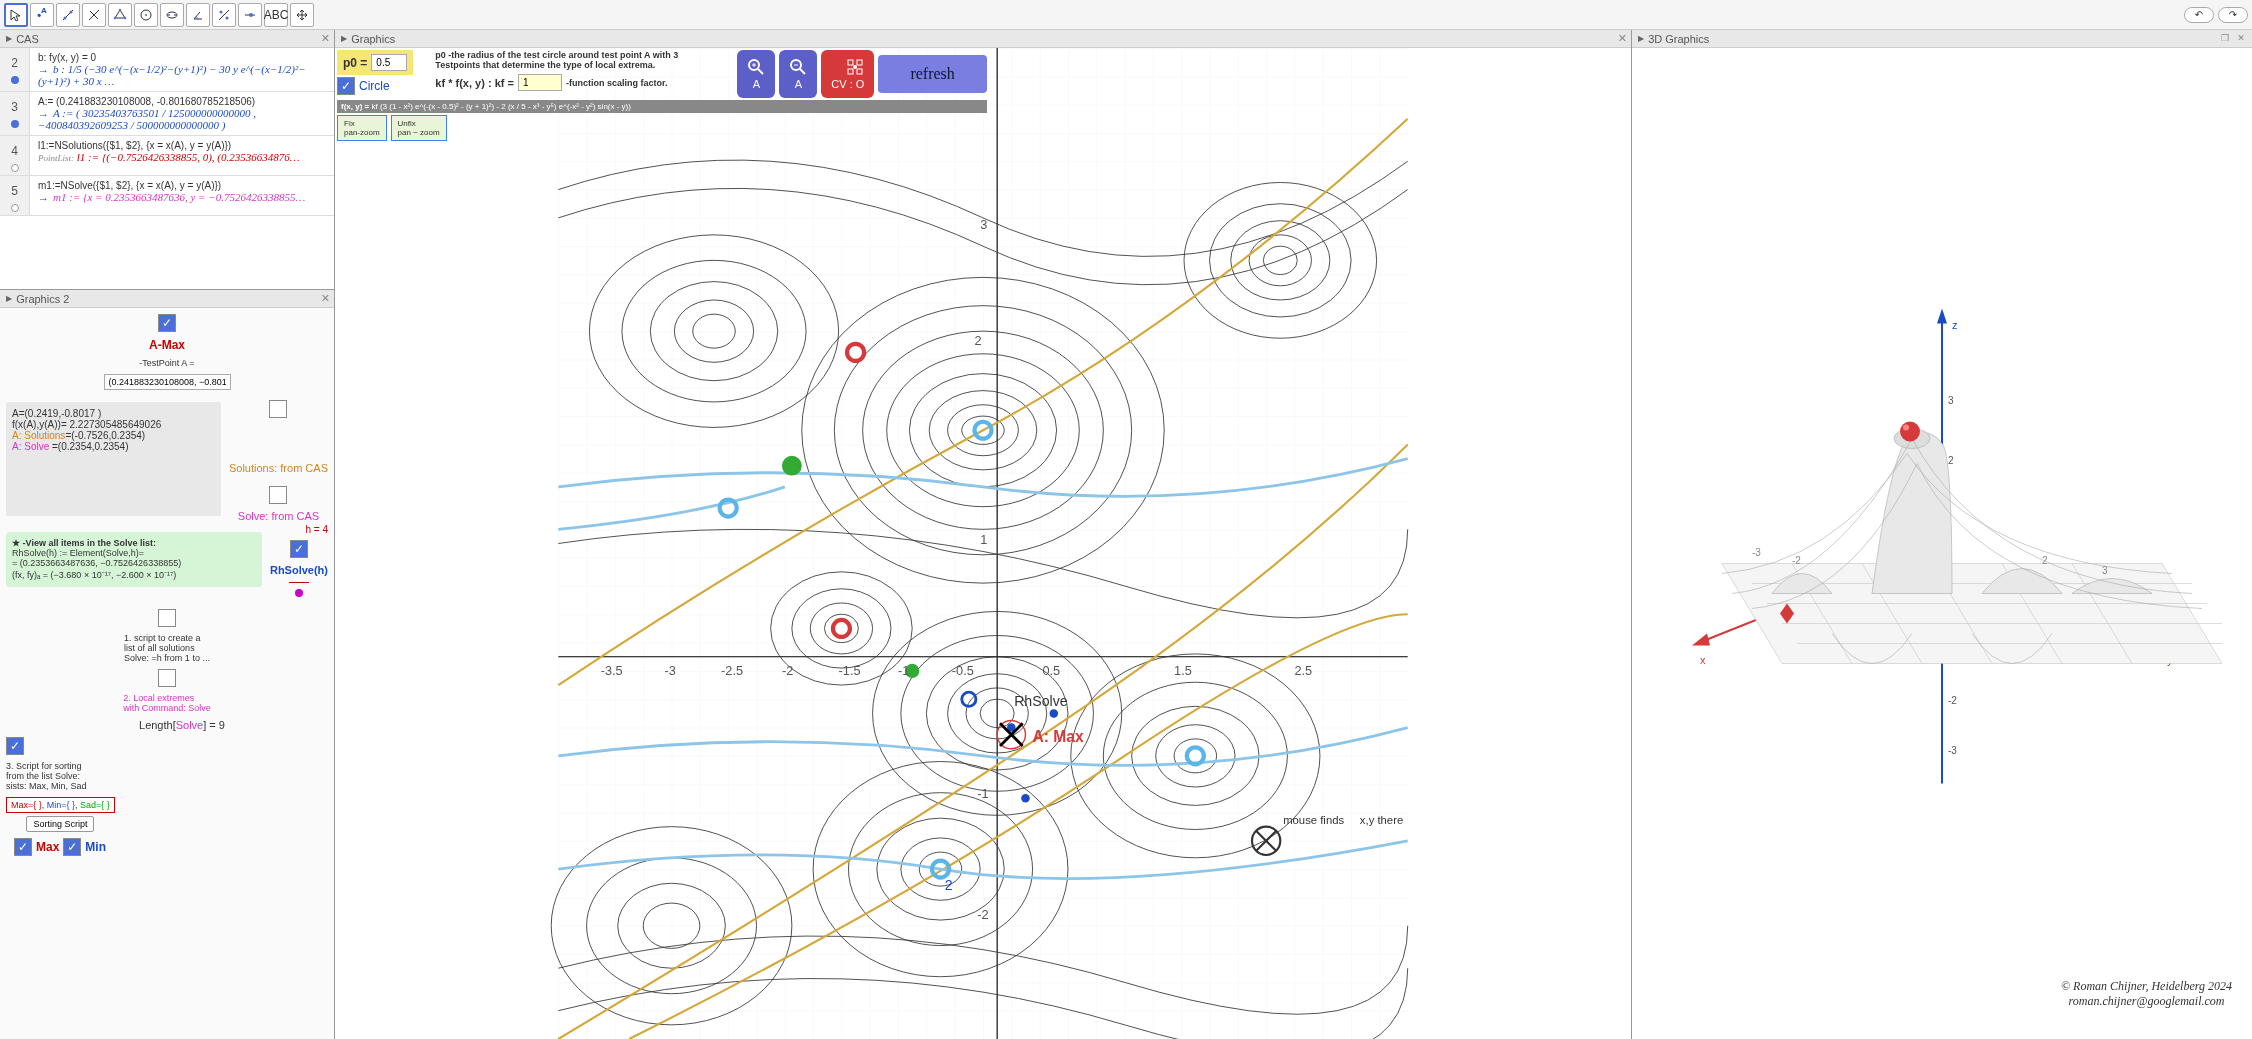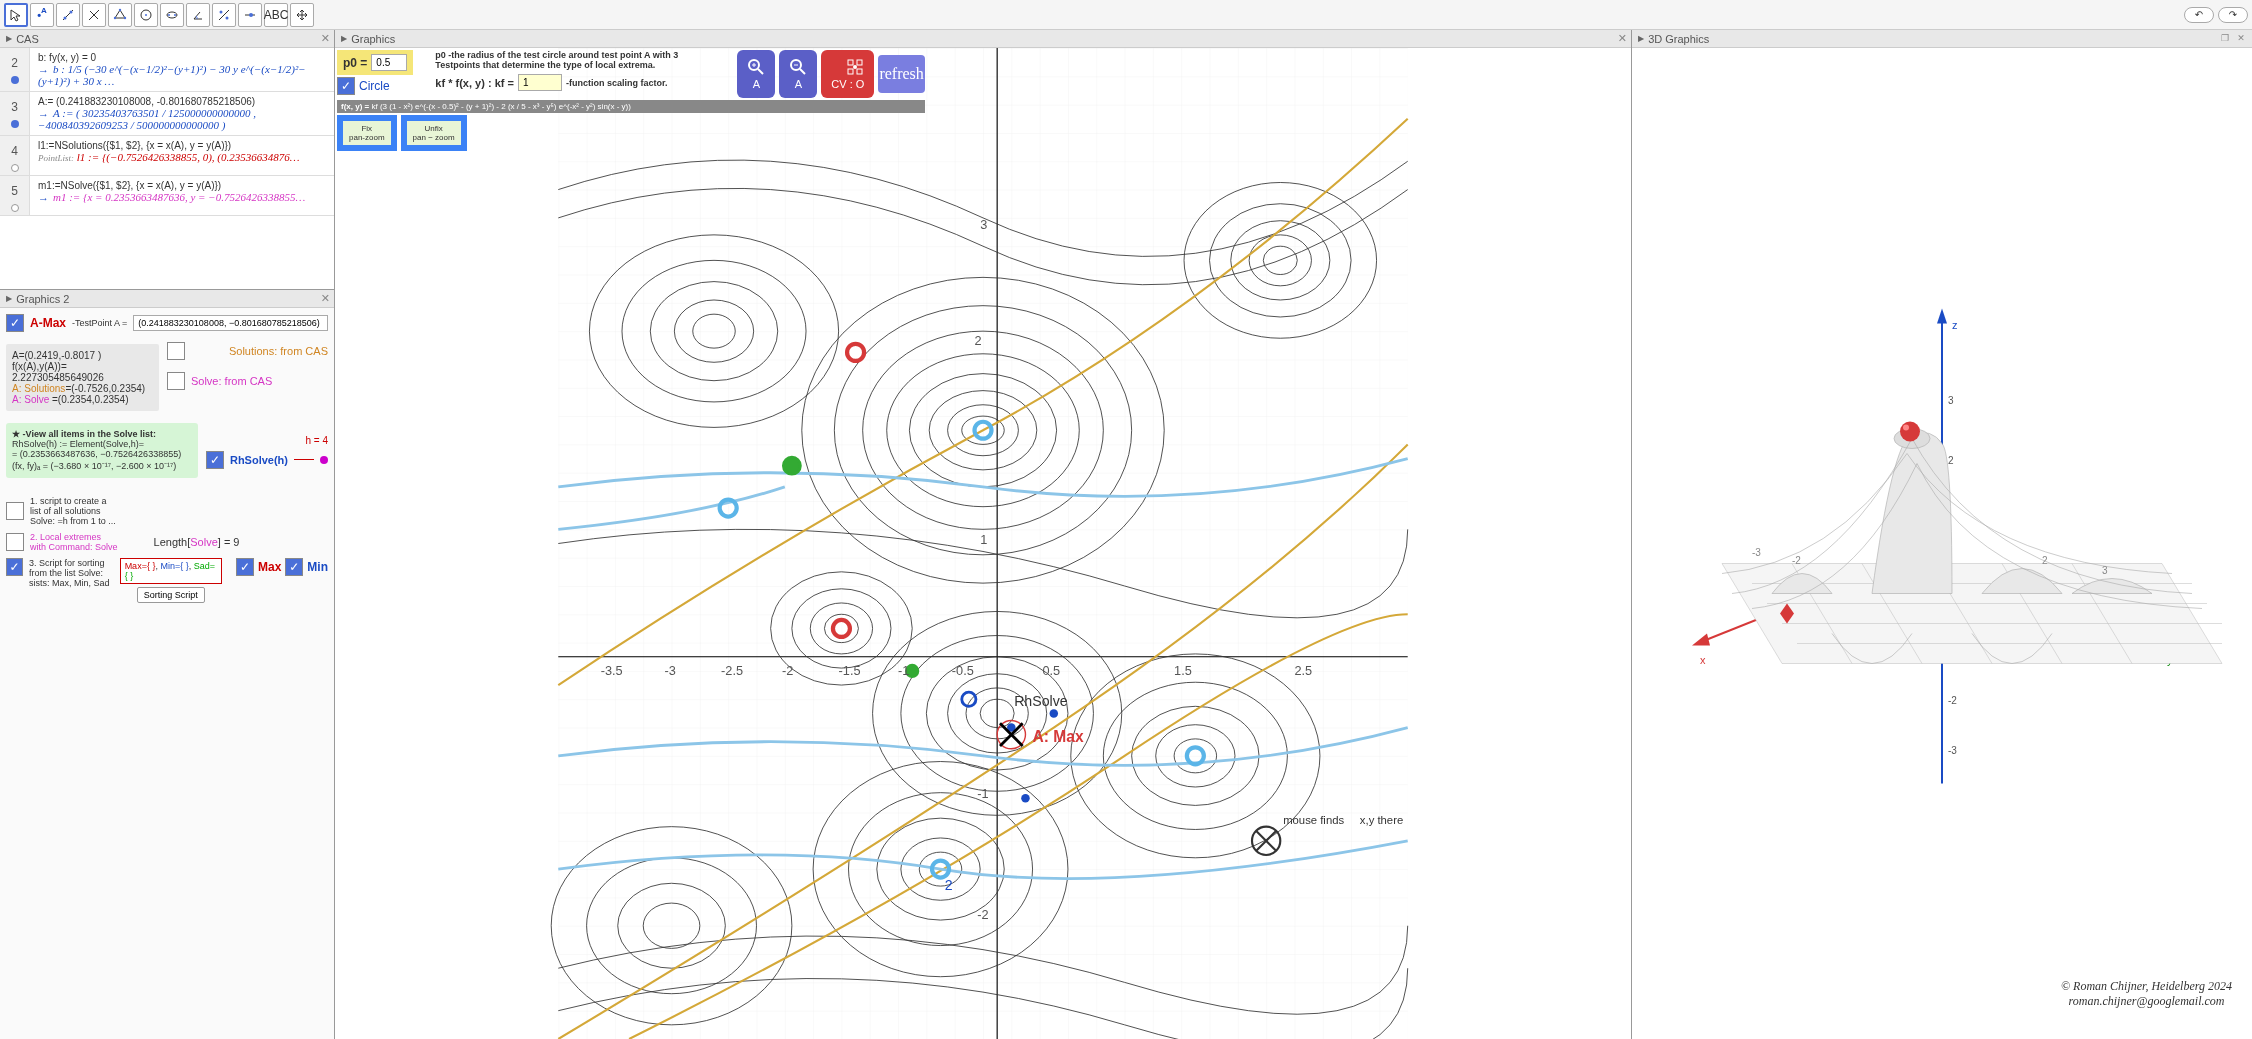--- a/index.html
+++ b/index.html
@@ -39,41 +39,41 @@
   .cas-dot { width: 8px; height: 8px; border-radius: 50%; background: #4a6fd8; margin-top: 6px; }
   .cas-dot.empty { background: #fff; border: 1px solid #999; }
   .cas-content { flex: 1; padding: 4px 8px; font-size: 11px; overflow: hidden; }
   .cas-input { color: #333; font-size: 10px; }
   .cas-output { color: #1a4bc4; font-family: 'Times New Roman', serif; font-style: italic; }
   .arrow { color: #1a4bc4; margin-right: 4px; }
   
   
   .g2-panel { flex: 1; overflow: hidden; display: flex; flex-direction: column; background: #fafafa; }
   .g2-body { flex: 1; padding: 6px; overflow-y: auto; }
-  .g2-row { display: flex; align-items: center; gap: 6px; margin-bottom: 6px; }
+  .g2-row { display: flex; align-items: center; gap: 6px; margin-bottom: 6px; flex-direction: column; }
   .cb { width: 18px; height: 18px; border: 1px solid #888; background: #fff; display: flex; align-items: center; justify-content: center; cursor: pointer; }
   .cb.checked { background: #4a6fd8; color: #fff; }
   .cb.checked::after { content: "✓"; font-size: 12px; }
   .red-bold { color: #c00; font-weight: bold; font-size: 12px; }
   .info-box { background: #e8e8e8; padding: 6px; font-size: 10px; margin: 6px 0; border-radius: 2px; }
   .green-box { background: #d6f5d6; padding: 6px; font-size: 9px; margin: 6px 0; border-radius: 3px; }
   .small-input { border: 1px solid #aaa; padding: 2px 4px; font-size: 10px; background: #fff; }
   
   
   .mid-col { flex: 1; display: flex; flex-direction: column; border-right: 1px solid #999; position: relative; }
   .graphics-canvas { flex: 1; background: #fff; position: relative; overflow: hidden; }
   
   
   .right-col { width: 620px; display: flex; flex-direction: column; }
   .d3-canvas { flex: 1; background: #fff; position: relative; }
   .yellow-box { background: #f5e678; padding: 4px 6px; display: flex; align-items: center; gap: 4px; }
   .blue-btn { background: #5b5fc7; color: #fff; padding: 8px 10px; border-radius: 6px; cursor: pointer; font-size: 11px; text-align: center; }
   .red-btn { background: #d63939; color: #fff; padding: 8px 10px; border-radius: 6px; cursor: pointer; font-size: 11px; text-align: right; }
-  .refresh-btn { background: #7a7ee0; color: #ffffff; padding: 10px 1px; border-radius: 4px; cursor: pointer; font-size: 16px; font-family: serif; }
-  .small-ctrl-btn { background: #e8f5d6; border: 6px solid #3b82f6; padding: 3px 6px; font-size: 8px; cursor: pointer; text-align: center; }
+  .refresh-btn { background: #7a7ee0; color: #0f172a; padding: 10px 32px; border-radius: 4px; cursor: pointer; font-size: 16px; font-family: serif; }
+  .small-ctrl-btn { background: #e8f5d6; border: 1px solid #3b82f6; padding: 3px 6px; font-size: 8px; cursor: pointer; text-align: left; }
   
   .credit { position: absolute; bottom: 30px; right: 20px; text-align: center; font-family: serif; font-style: italic; font-size: 12px; color: #333; }
   
   .panel-header .win-btns { position: absolute; right: 4px; top: 1px; display: flex; gap: 2px; }
   .win-btn { width: 14px; height: 14px; font-size: 9px; cursor: pointer; color: #888; display: flex; align-items: center; justify-content: center; }
 
   .orange-txt { color: #d08522; }
   .magenta-txt { color: #d535c4; }
   .blue-txt { color: #1a4bc4; }
   .red-txt { color: #c00; }

